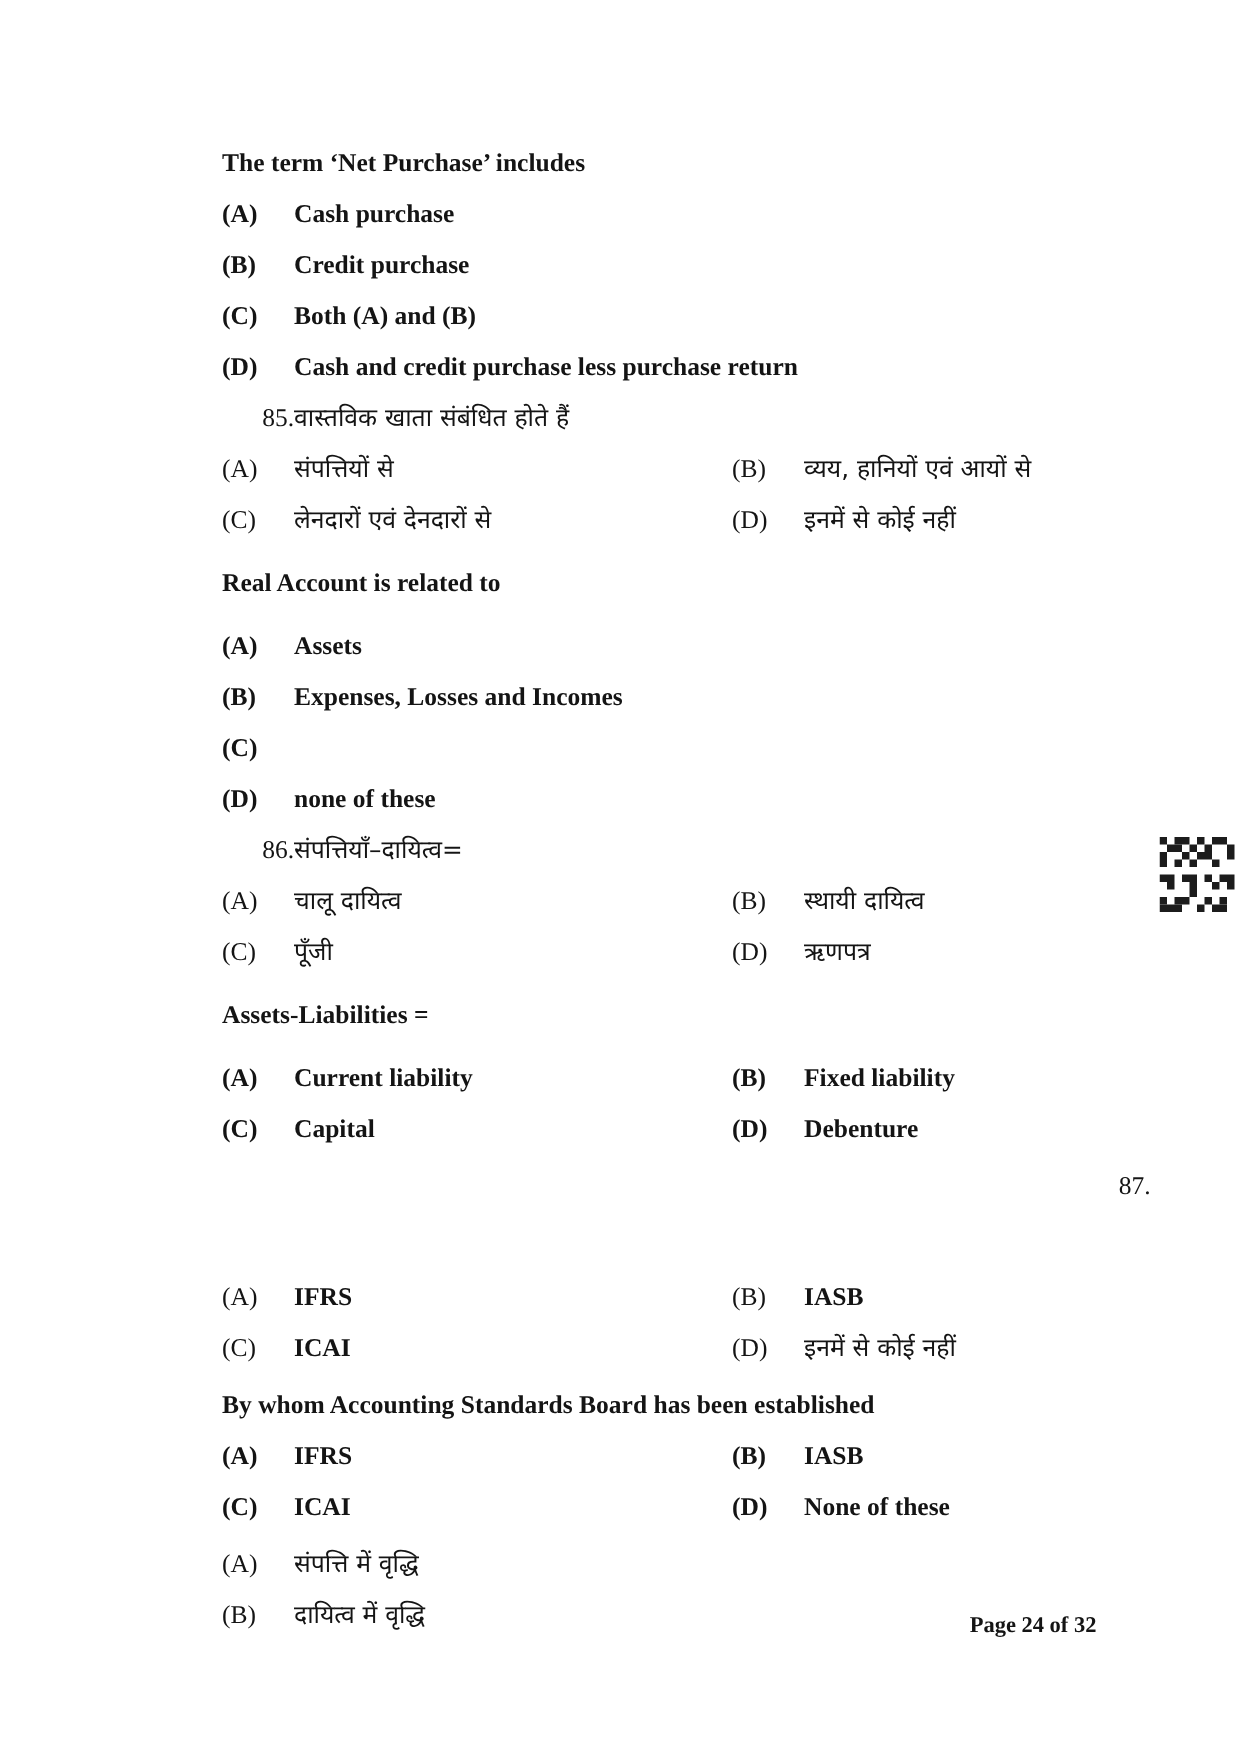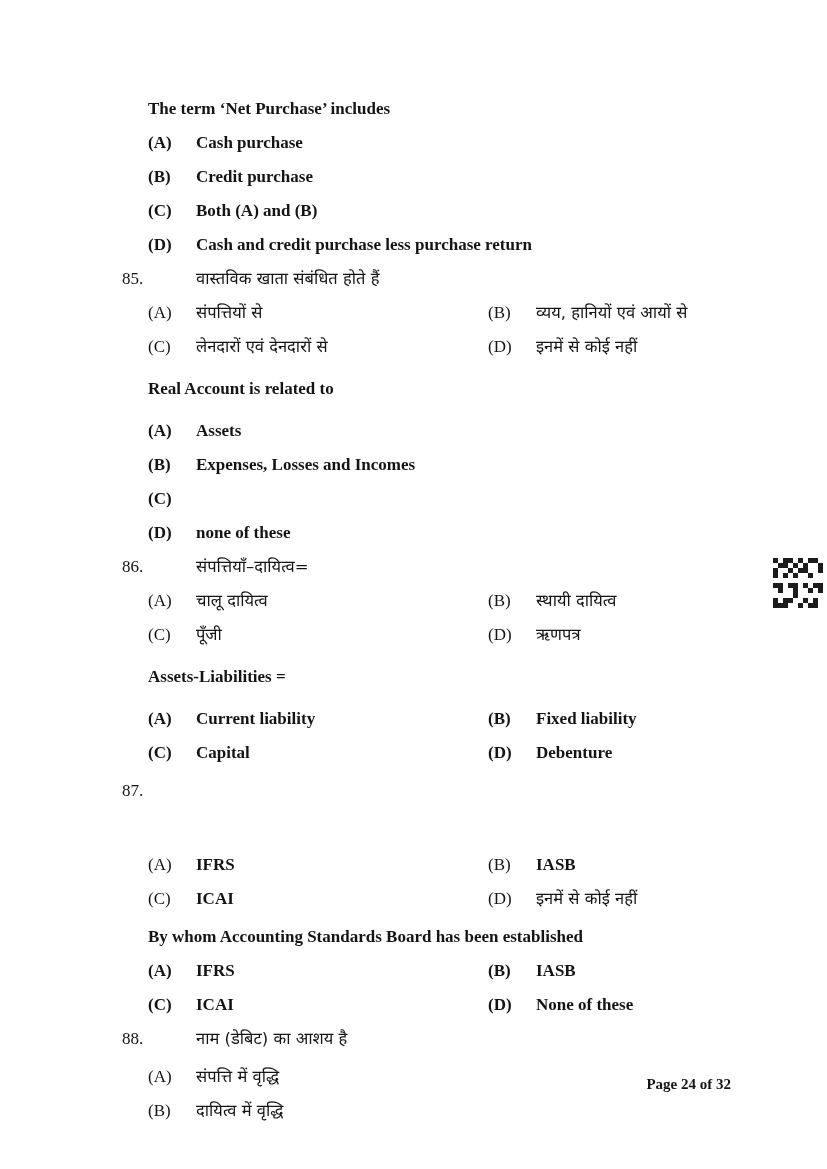--- a/index.html
+++ b/index.html
@@ -11,21 +11,21 @@
     overflow: hidden;
     font-family: "Liberation Serif", "DejaVu Serif", serif;
   }
   .content { position: absolute; left: 122px; top: 92px; width: 645px; }
   .line { line-height: 34px; min-height: 34px; }
   .en  { font-family: "Liberation Serif", "DejaVu Serif", serif; font-weight: 700; font-size: 17px; }
   .hi  { font-family: "DejaVu Sans", "Liberation Sans", sans-serif; font-weight: 400; font-size: 16.5px; }
   .latin-inline { font-family: "Liberation Serif", serif; font-weight: 700; font-size: 17px; }
   .indent1 { margin-left: 26px; }
   .qline { display: flex; }
-  .qnum { flex: 0 0 74px; font-family: "Liberation Serif", serif; font-weight: 400; font-size: 17px; }
+  .qnum { flex: 0 0 74px; font-family: "Liberation Serif", serif; font-weight: 400; font-size: 17px; text-align: right; }
   .opt { display: flex; }
   .letter { flex: 0 0 48px; font-family: "Liberation Serif", serif; font-weight: 400; font-size: 17px; }
   .opt.en .letter { font-weight: 700; }
   .tworow { display: flex; margin-left: 26px; }
   .tworow .cell { display: flex; }
   .tworow .cell.c1 { width: 340px; }
   .mt4 { margin-top: 4px; flex-direction: column; }
   .mt8 { margin-top: 8px; }
   .footer {
     position: absolute; right: 96px; bottom: 76px;
@@ -190,24 +190,20 @@
         <span>ICAI</span>
       </div>
       <div class="cell opt en">
         <span class="letter">(D)</span>
         <span>None of these</span>
       </div>
     </div>
   </section>
 
   <section>
-    <div class="line qline">
-      <span class="qnum">88.</span>
-      <span class="hi">नाम (डेबिट) का आशय है</span>
-    </div>
     <div class="line tworow mt4">
       <div class="cell c1">
         <span class="letter">(A)</span>
         <span class="hi">संपत्ति में वृद्धि</span>
       </div>
       <div class="cell">
         <span class="letter">(B)</span>
         <span class="hi">दायित्व में वृद्धि</span>
       </div>
     </div>

